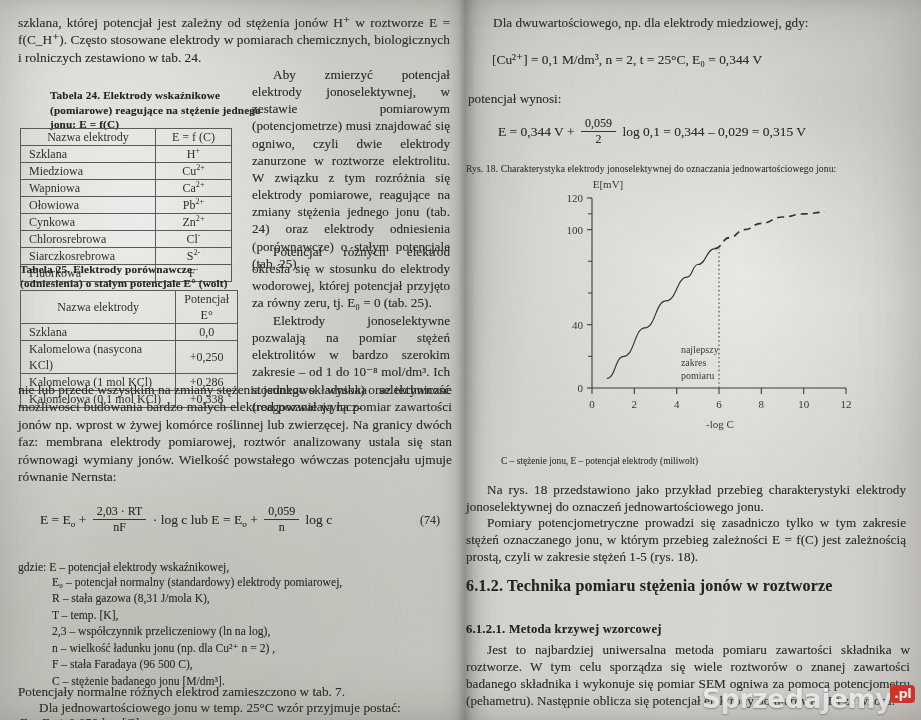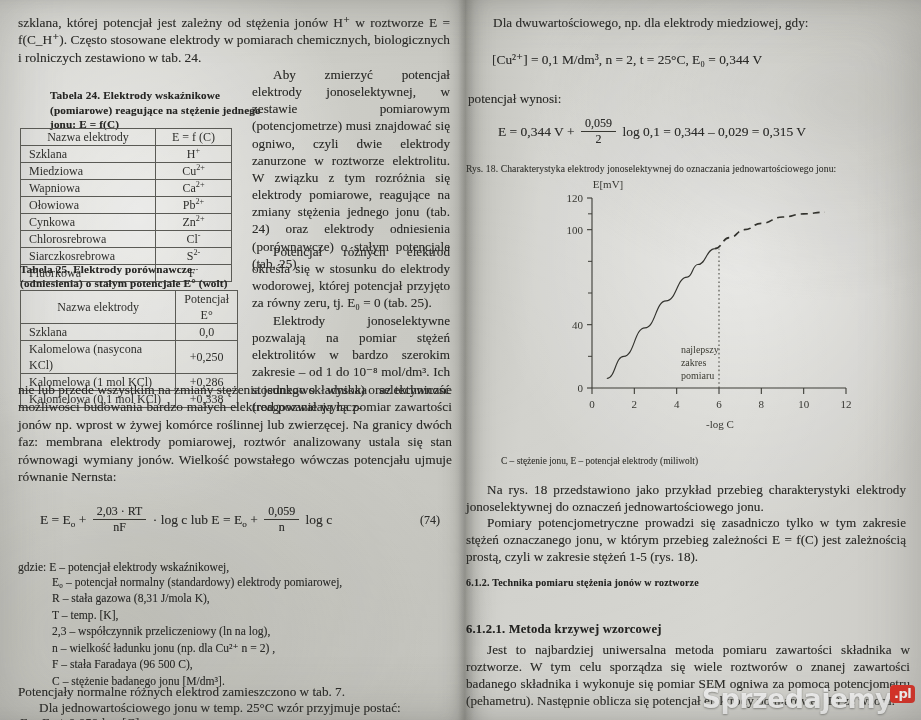--- a/index.html
+++ b/index.html
@@ -136,21 +136,21 @@
     position: absolute;
     font-size: 9.6px;
     color: #33332e;
     letter-spacing: .1px;
   }
   .fig-note { position: absolute; font-size: 9.4px; color: #34342f; padding-left: 35px; }
 
   .head {
     position: absolute;
     font-weight: bold;
-    font-size: 10px;
+    font-size: 16px;
     color: #1f1f1d;
     letter-spacing: .2px;
   }
 
   
   #watermark {
     position: absolute;
     right: 6px;
     bottom: 6px;
     font-family: "DejaVu Sans", sans-serif;

